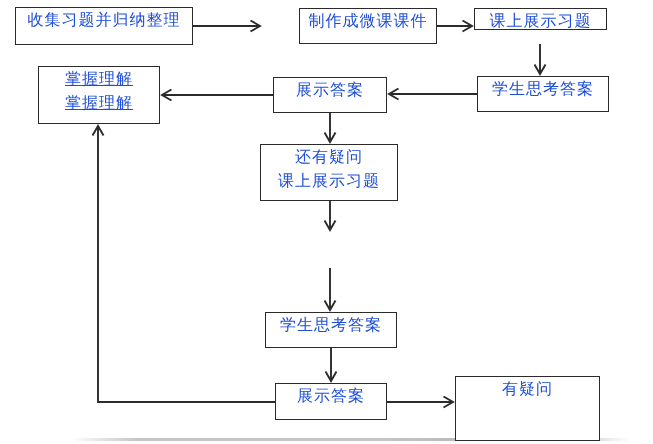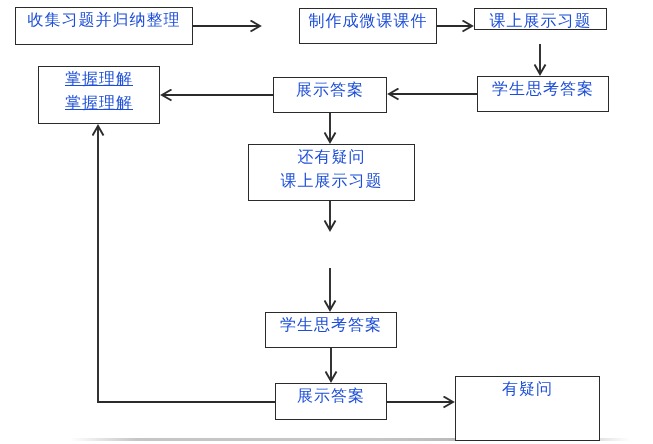--- a/index.html
+++ b/index.html
@@ -95,21 +95,21 @@
     <div class="node" style="left: 38px; top: 66px; width: 122px; height: 58px; text-decoration: underline;">
       <div class="node-line">掌握理解</div>
       <div class="node-line">掌握理解</div>
     </div>
     <div class="node" style="left: 273px; top: 77px; width: 114px; height: 36px;">
       <div class="node-line">展示答案</div>
     </div>
     <div class="node" style="left: 477px; top: 76px; width: 132px; height: 36px;">
       <div class="node-line">学生思考答案</div>
     </div>
-    <div class="node" style="left: 248px; top: 144px; width: 167px; height: 57px;">
+    <div class="node" style="left: 260px; top: 144px; width: 138px; height: 57px;">
       <div class="node-line">还有疑问</div>
       <div class="node-line">课上展示习题</div>
     </div>
     <div class="node" style="left: 265px; top: 312px; width: 132px; height: 36px;">
       <div class="node-line">学生思考答案</div>
     </div>
     <div class="node" style="left: 275px; top: 383px; width: 112px; height: 37px;">
       <div class="node-line">展示答案</div>
     </div>
     <div class="node" style="left: 455px; top: 368px; width: 145px; height: 65px; margin-top: 8px;">

